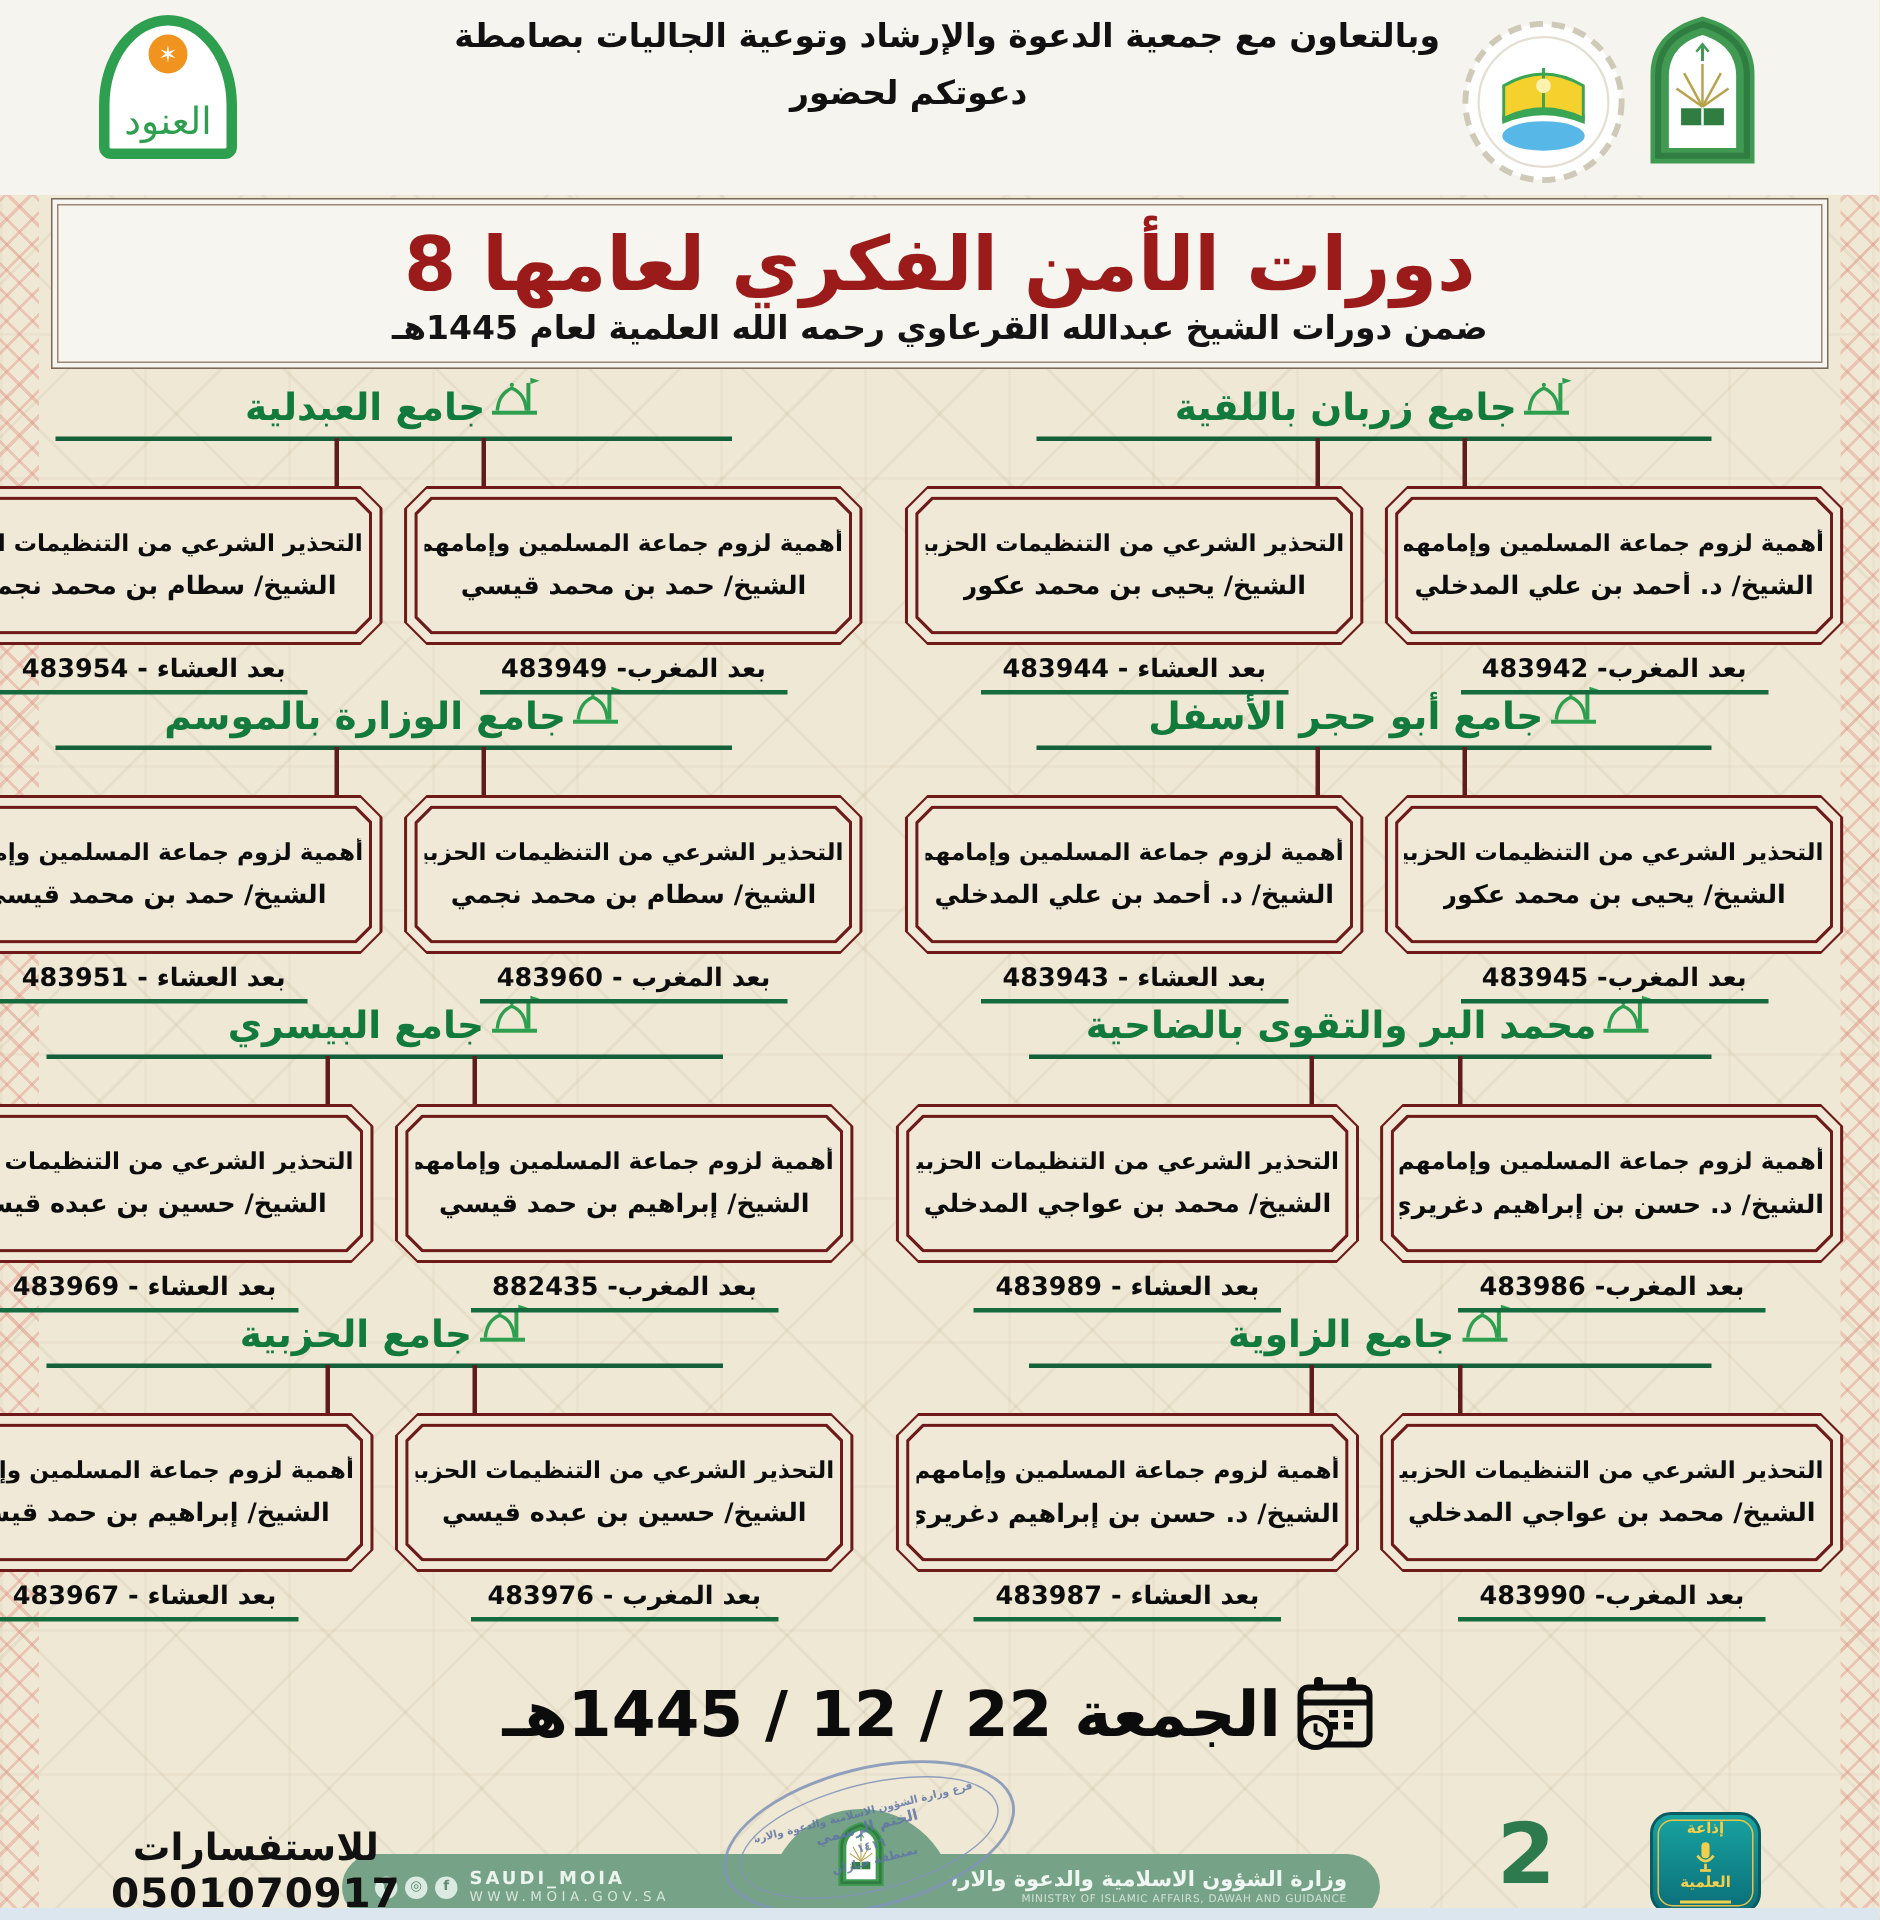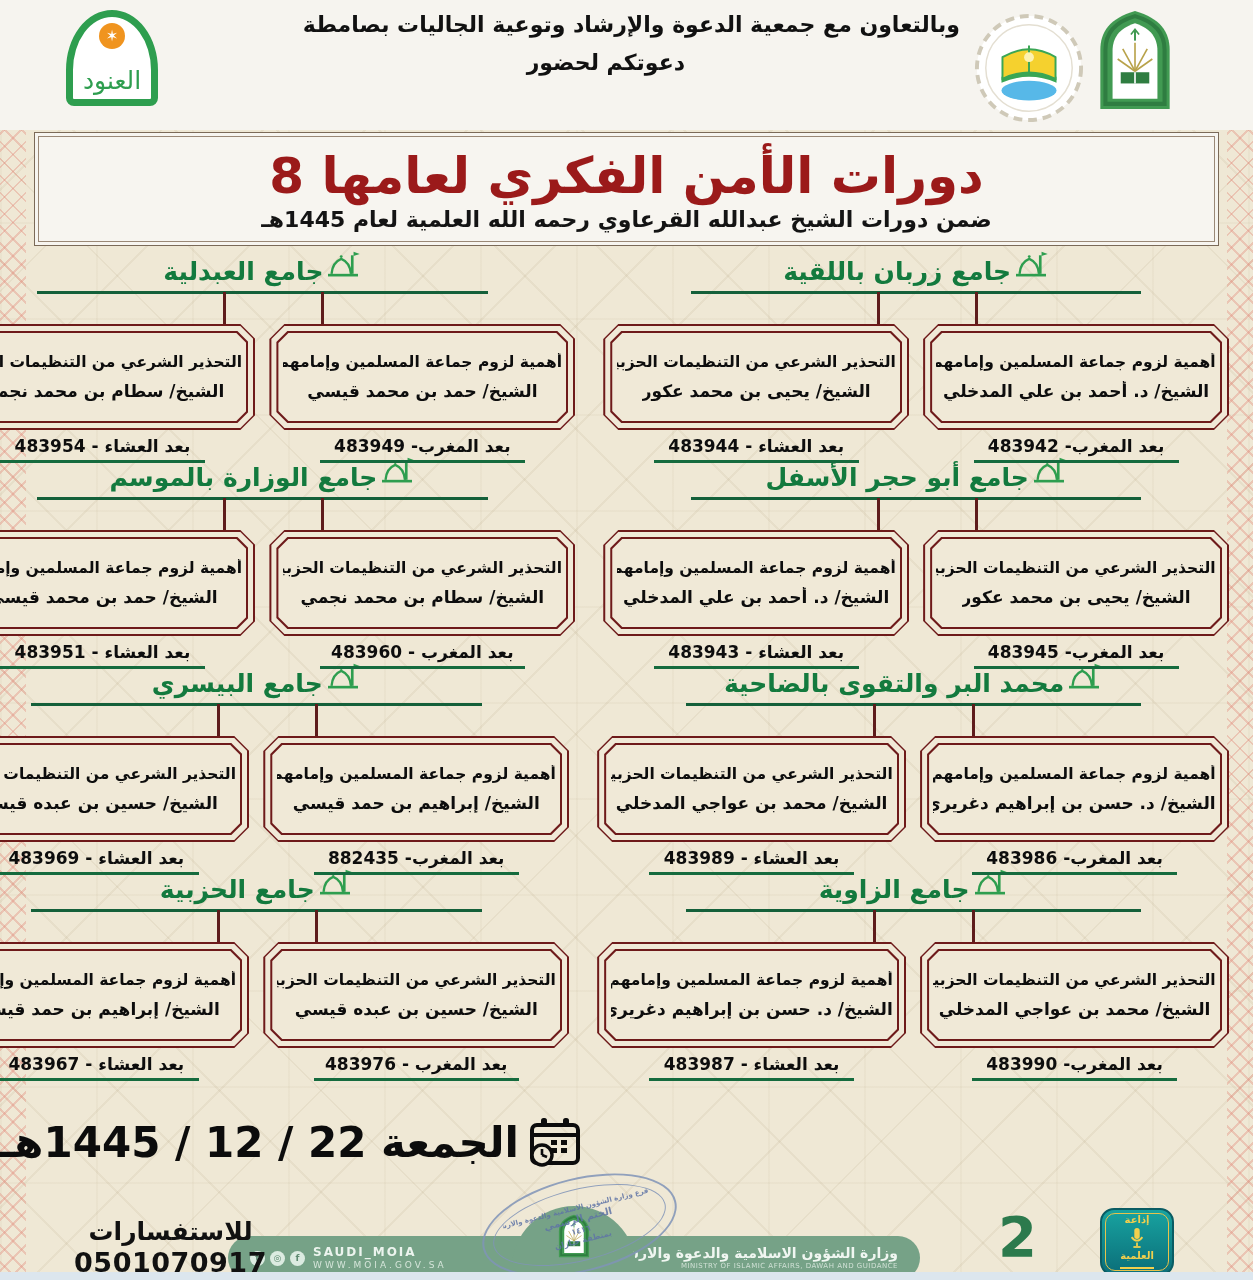--- a/index.html
+++ b/index.html
@@ -76,21 +76,21 @@
       clip-path:polygon(11px 0,calc(100% - 11px) 0,100% 11px,100% calc(100% - 11px),calc(100% - 11px) 100%,11px 100%,0 calc(100% - 11px),0 11px)}
   .c4{background:#f0e9d7;height:88px;display:flex;flex-direction:column;align-items:center;justify-content:center;gap:10px;
       clip-path:polygon(10px 0,calc(100% - 10px) 0,100% 10px,100% calc(100% - 10px),calc(100% - 10px) 100%,10px 100%,0 calc(100% - 10px),0 10px)}
   .topic,.sheikh{font-weight:bold;color:#0d0d0d;white-space:nowrap;max-width:97%;overflow:hidden;text-align:center}
   .topic{font-size:15.5px}
   .sheikh{font-size:17px}
   .time{font-size:17px;font-weight:bold;color:#0d0d0d;margin-top:6px;white-space:nowrap}
   .tline{width:205px;height:3px;background:#156b3e;margin-top:4px}
 
   
-  .date-row{position:absolute;top:1116px;left:0;right:0;display:flex;justify-content:flex-end;align-items:center;gap:8px;z-index:2}
+  .date-row{position:absolute;top:1116px;left:0;right:0;display:flex;justify-content:center;align-items:center;gap:8px;z-index:2}
   .date-text{font-size:42px;font-weight:800;color:#0c0c0c;letter-spacing:-1px}
 
   
   .inquiries{position:absolute;left:58px;top:1218px;width:225px;text-align:center;z-index:4;
     font-weight:bold;color:#111;line-height:1.15}
   .inquiries .lab{font-size:25px}
   .inquiries .ph{font-size:27px;letter-spacing:.5px}
 
   .stamp{position:absolute;left:480px;top:1178px;width:195px;height:90px;z-index:5;
     transform:rotate(-14deg);border:2px solid #8094b8;border-radius:50%;opacity:.85;

